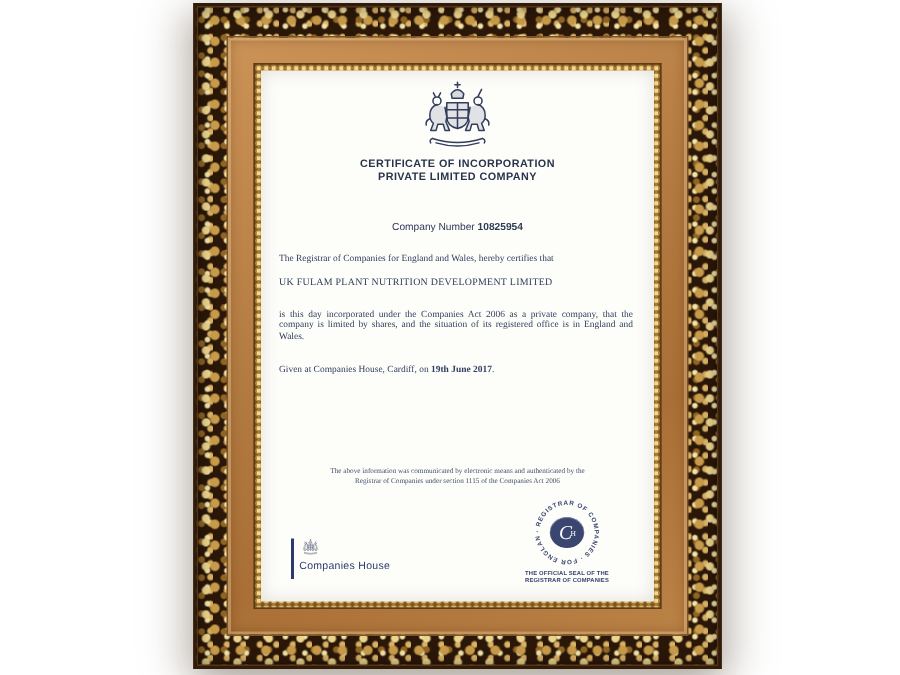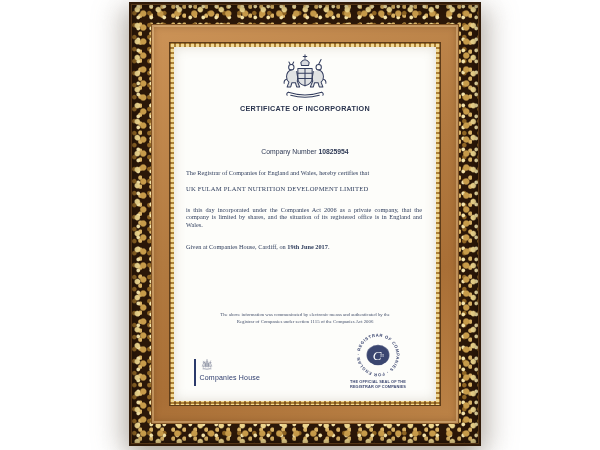--- a/index.html
+++ b/index.html
@@ -110,20 +110,21 @@
     <div class="bead"></div>
 
     <div class="cert">
 
       <svg class="arms-main" viewBox="0 0 100 84">
         <use href="#royal-arms"></use>
       </svg>
 
       <div class="title">
         <div>CERTIFICATE OF INCORPORATION</div>
+        <div>PRIVATE LIMITED COMPANY</div>
       </div>
 
       <div class="co-num"><span>Company Number</span> <span class="b">10825954</span></div>
 
       <div class="reg-line serif">The Registrar of Companies for England and Wales, hereby certifies that</div>
 
       <div class="co-name serif">UK FULAM PLANT NUTRITION DEVELOPMENT LIMITED</div>
 
       <div class="body-par serif">is this day incorporated under the Companies Act 2006 as a private company, that the company is limited by shares, and the situation of its registered office is in England and Wales.</div>
 

